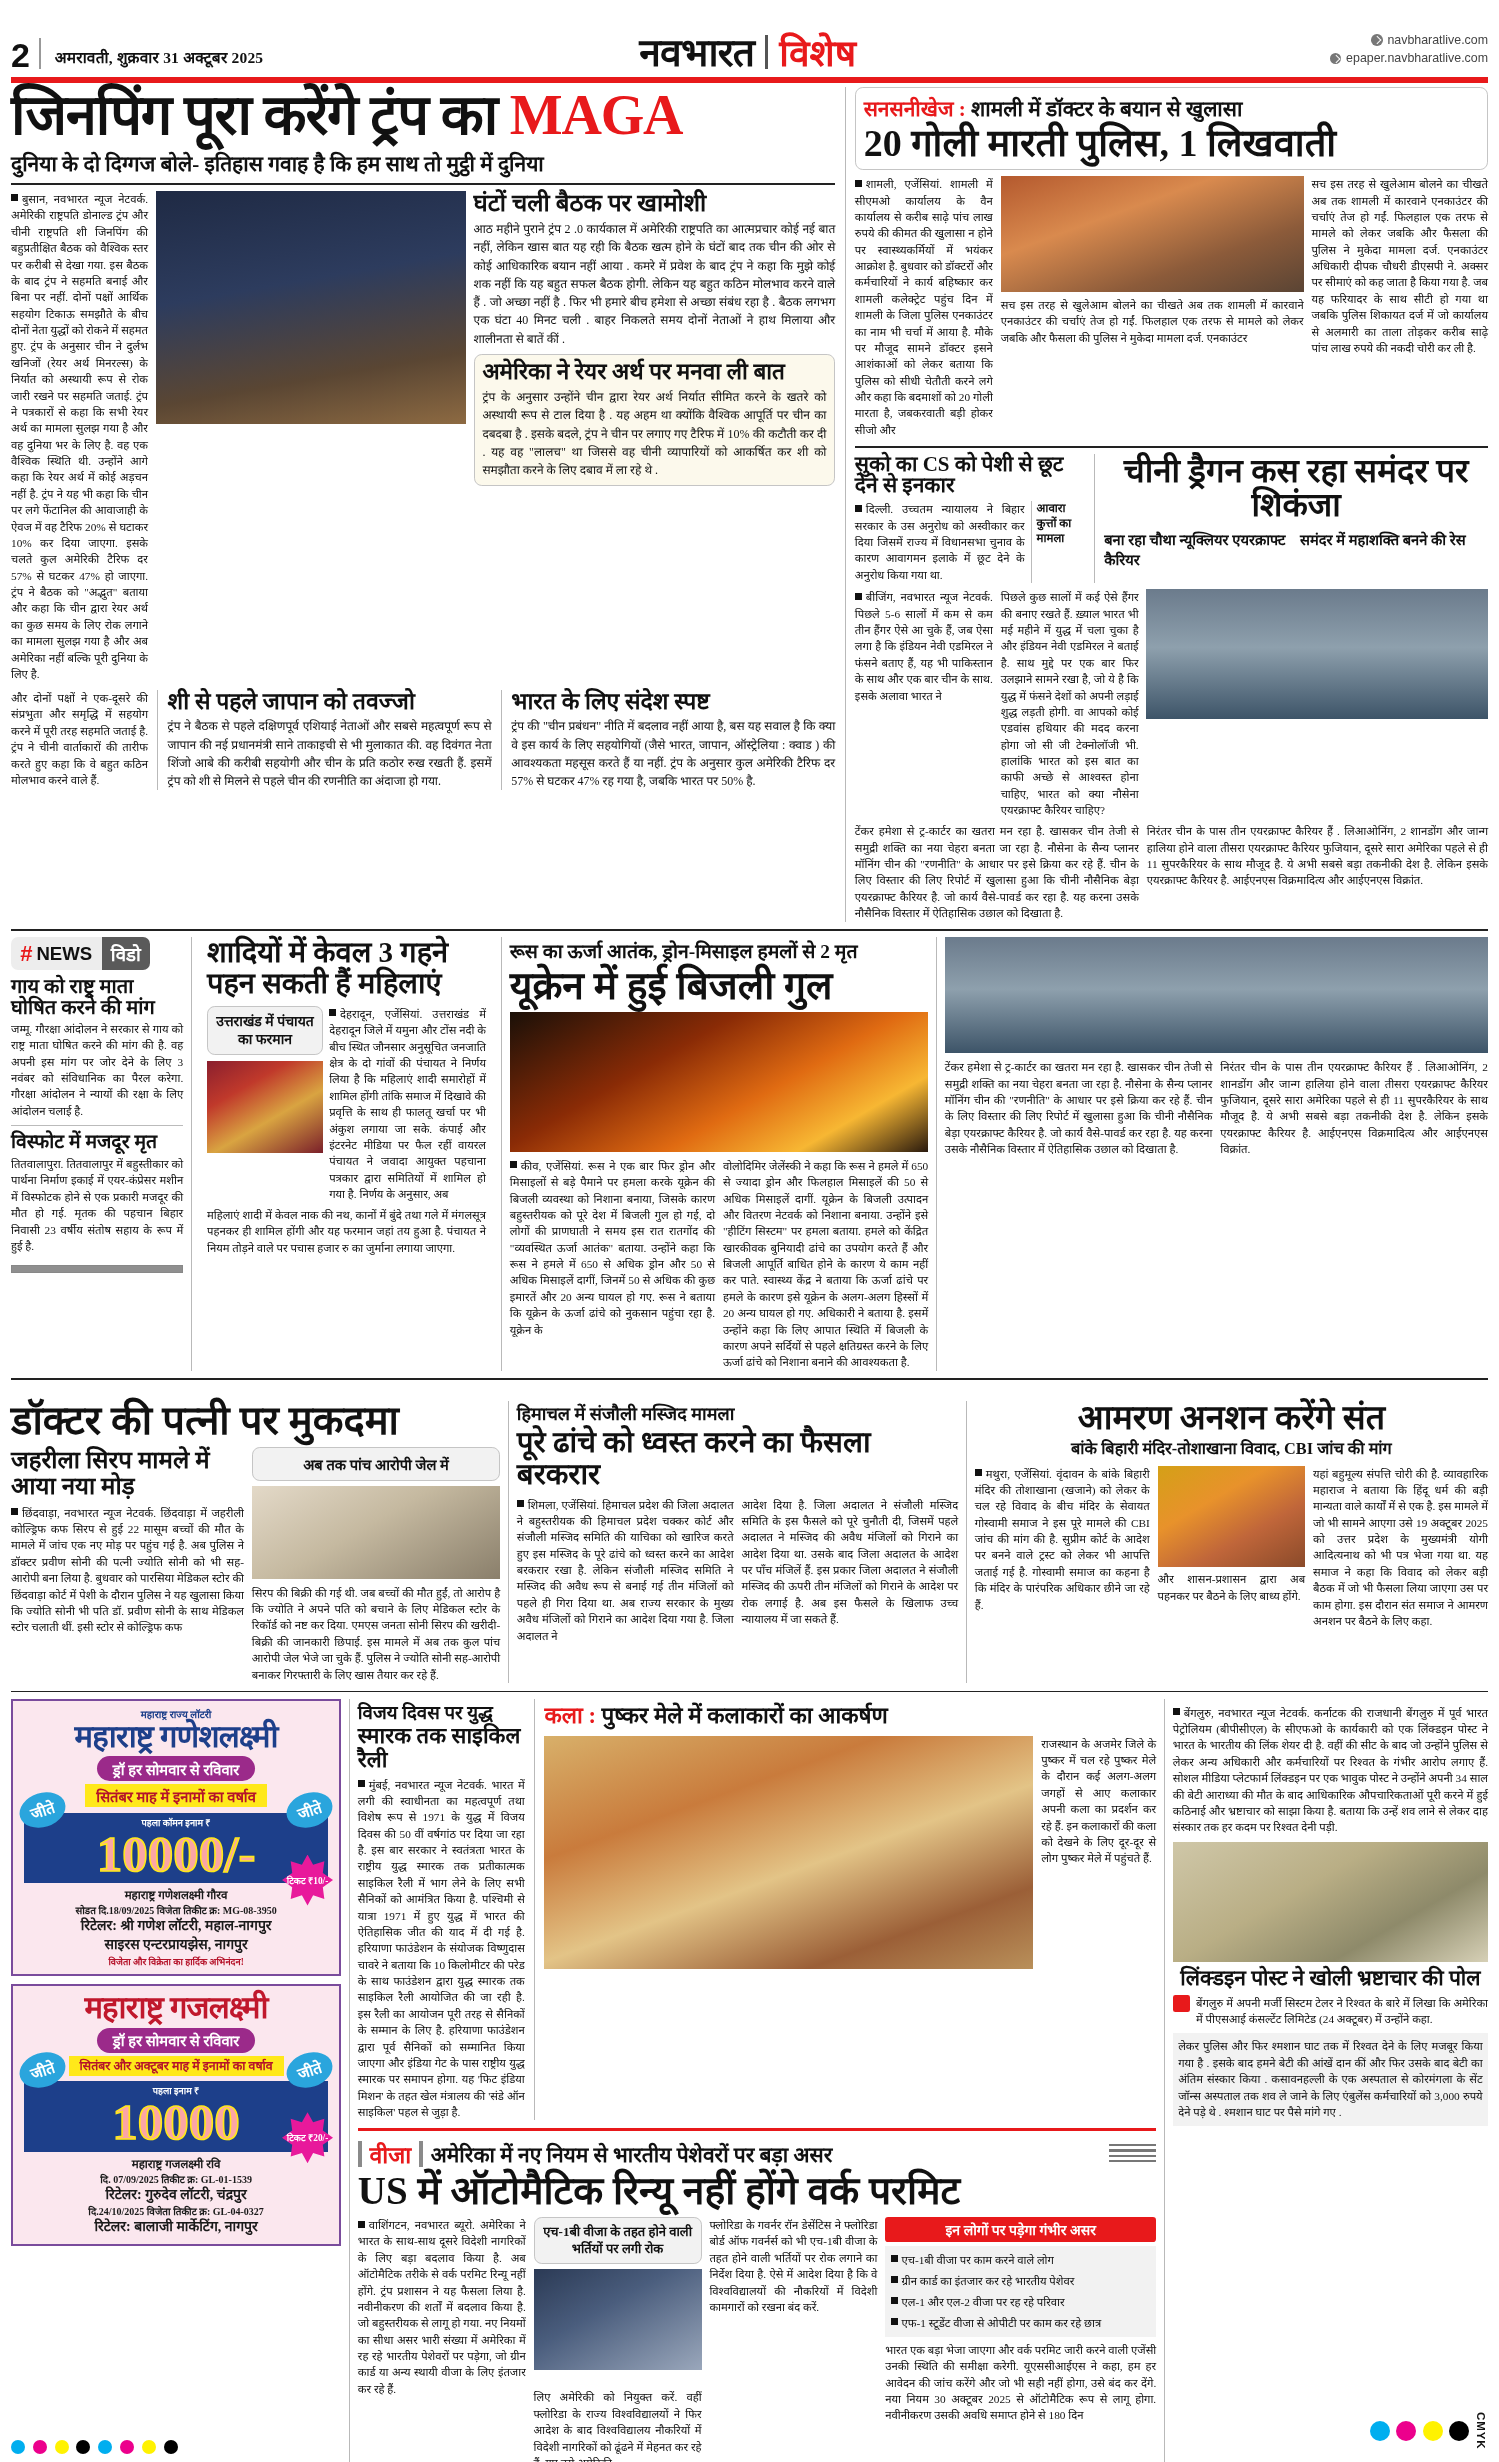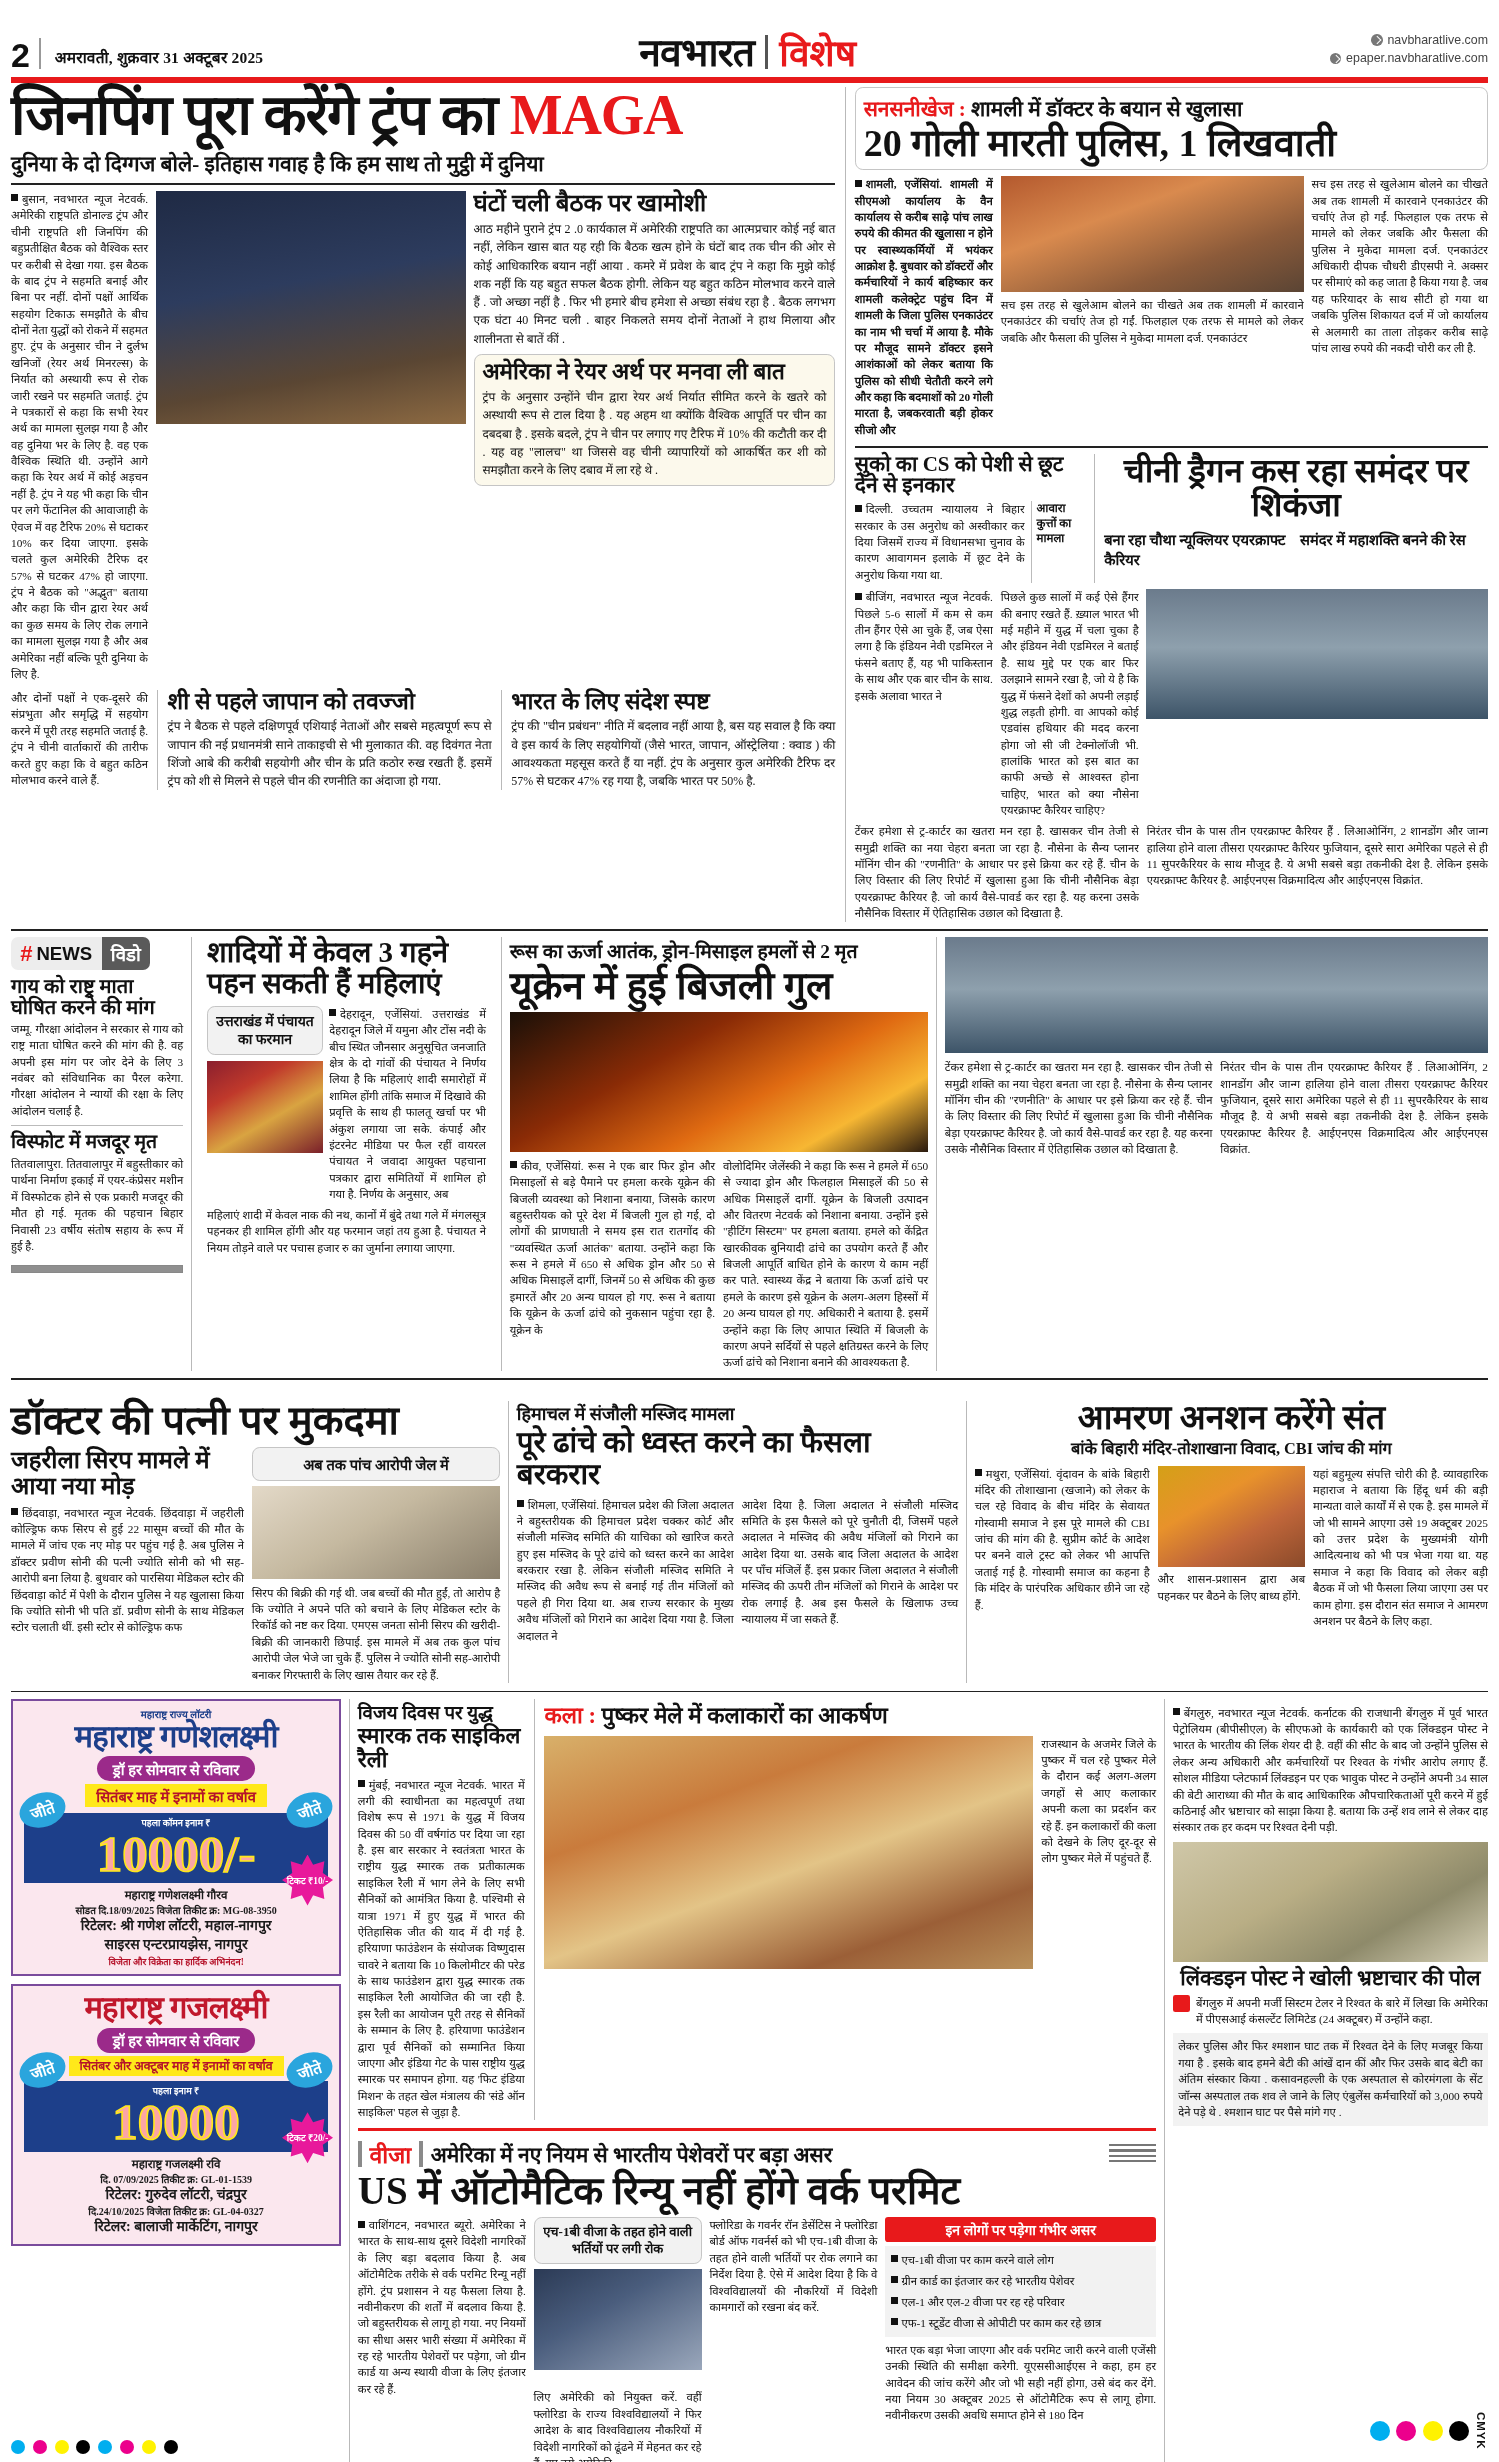--- a/index.html
+++ b/index.html
@@ -175,21 +175,21 @@
 
     <div class="col-rule" style="width:653px; padding-left:9.3px;">
       <div class="round-box">
         <div style="font-size:21px; font-weight:800;">
           <span class="kicker-red">सनसनीखेज :</span><span> शामली में डॉक्टर के बयान से खुलासा</span>
         </div>
         <h1 class="hl" style="font-size:38px; margin-top:1.6px;">20 गोली मारती पुलिस, 1 लिखवाती</h1>
       </div>
 
       <div style="display:flex; gap:7.8px; margin-top:6.2px;">
-        <div style="width:138px;font-weight:bold;" class="body-txt sm">
+        <div style="width:138px;" class="body-txt sm">
           <span class="sq"></span><span>शामली, एजेंसियां. शामली में सीएमओ कार्यालय के वैन कार्यालय से करीब साढ़े पांच लाख रुपये की कीमत की खुलासा न होने पर स्वास्थ्यकर्मियों में भयंकर आक्रोश है. बुधवार को डॉक्टरों और कर्मचारियों ने कार्य बहिष्कार कर शामली कलेक्ट्रेट पहुंच दिन में शामली के जिला पुलिस एनकाउंटर का नाम भी चर्चा में आया है. मौके पर मौजूद सामने डॉक्टर इसने आशंकाओं को लेकर बताया कि पुलिस को सीधी चेतौती करने लगे और कहा कि बदमाशों को 20 गोली मारता है, जबकरवाती बड़ी होकर सीजो और</span>
         </div>
         <div style="width:303px;">
           <div class="ph crowd" style="height:116px;"></div>
           <div class="body-txt sm" style="margin-top:4.7px;">सच इस तरह से खुलेआम बोलने का चीखते अब तक शामली में कारवाने एनकाउंटर की चर्चाएं तेज हो गईं. फिलहाल एक तरफ से मामले को लेकर जबकि और फैसला की पुलिस ने मुकेदा मामला दर्ज. एनकाउंटर</div>
         </div>
         <div style="flex:1;" class="body-txt sm">सच इस तरह से खुलेआम बोलने का चीखते अब तक शामली में कारवाने एनकाउंटर की चर्चाएं तेज हो गईं. फिलहाल एक तरफ से मामले को लेकर जबकि और फैसला की पुलिस ने मुकेदा मामला दर्ज. एनकाउंटर अधिकारी दीपक चौधरी डीएसपी ने. अक्सर पर सीमाएं को कह जाता है किया गया है. जब यह फरियादर के साथ सीटी हो गया था जबकि पुलिस शिकायत दर्ज में जो कार्यालय से अलमारी का ताला तोड़कर करीब साढ़े पांच लाख रुपये की नकदी चोरी कर ली है.</div>
       </div>
 
       <div class="rule-thin" style="margin:7.8px 0 6.2px;"></div>

